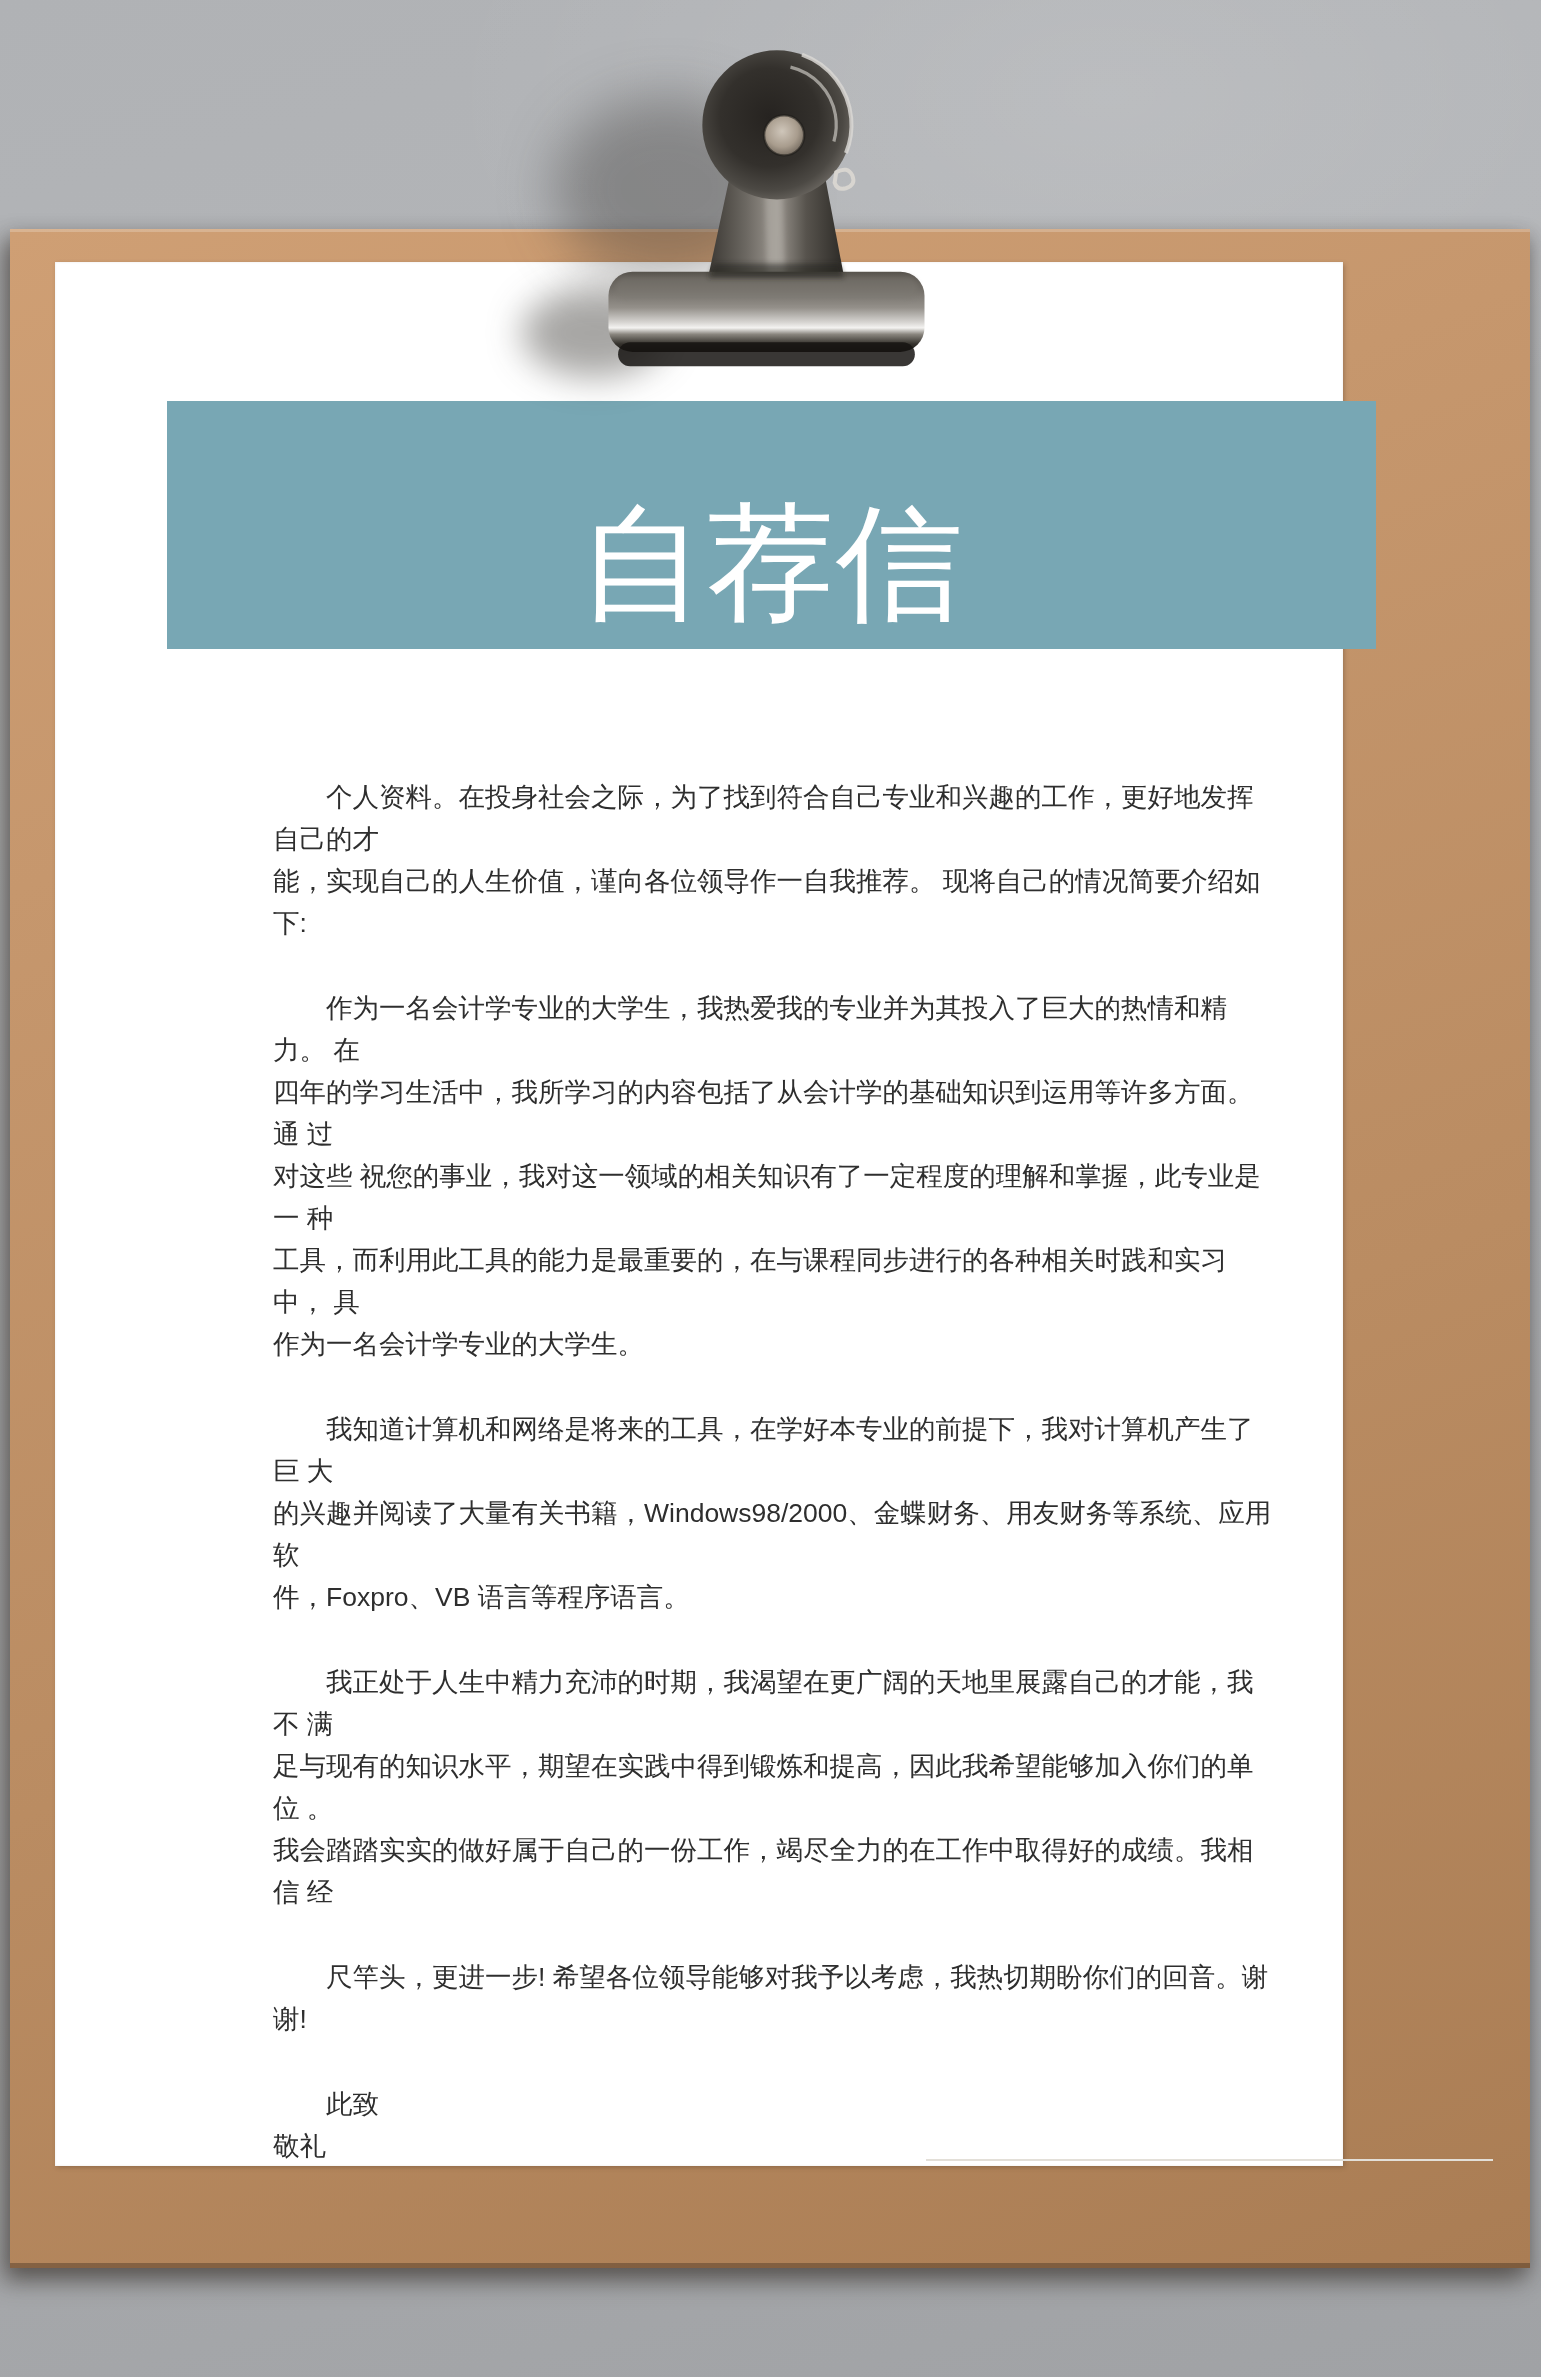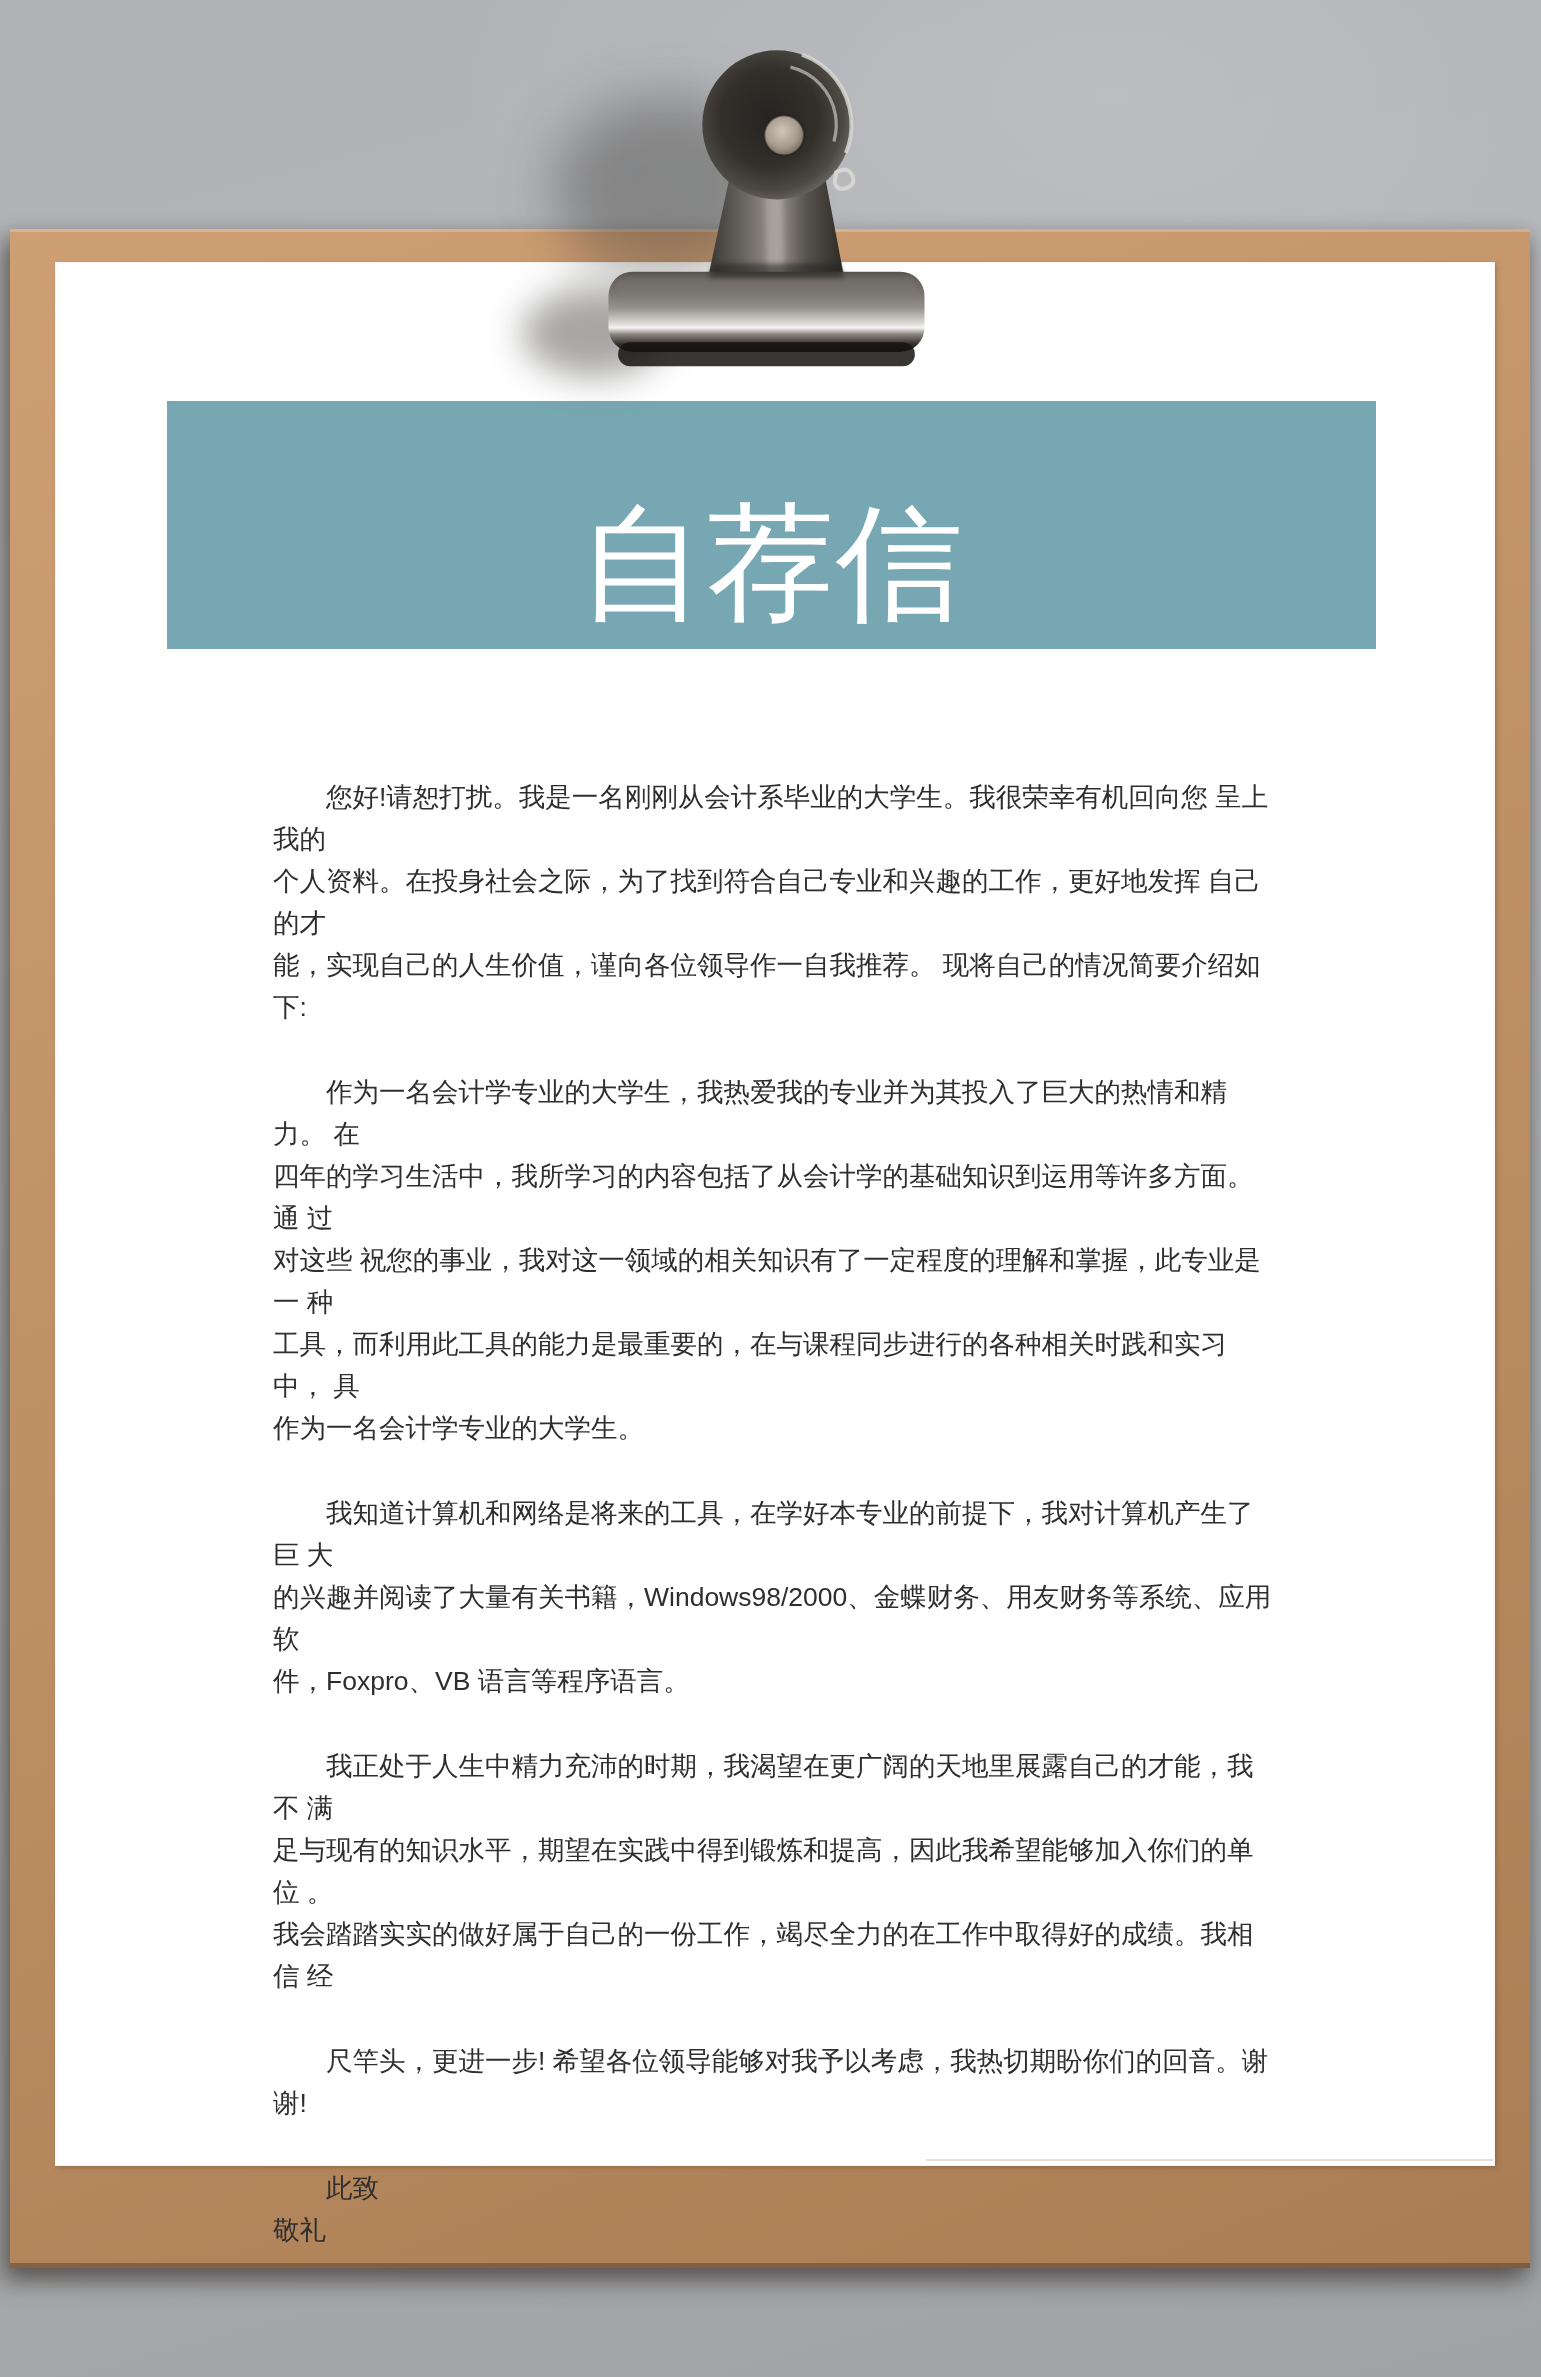--- a/index.html
+++ b/index.html
@@ -24,21 +24,21 @@
   .board::before{
     content:"";position:absolute;left:0;top:0;right:0;height:3.2px;
     background:rgba(255,255,255,.22);
   }
   .board::after{
     content:"";position:absolute;left:0;bottom:0;right:0;height:4.8px;
     background:rgba(45,32,20,.35);
   }
   
   .paper{
-    position:absolute;left:55px;top:262px;width:1440px;height:1904px;
+    position:absolute;left:55px;top:262px;width:1288px;height:1904px;
     background:#ffffff;
     box-shadow:inset 0 0 2.4px rgba(0,0,0,.10), 1.6px 2.4px 4.8px rgba(70,50,35,.35);
   }
   .paper-bottom-edge{
     position:absolute;left:871px;top:1897px;width:567px;height:2.4px;
     background:#e3dfd8;
   }
   
   .banner{
     position:absolute;left:112px;top:139px;width:1209px;height:248px;
@@ -83,21 +83,20 @@
   <div class="board"></div>
 
   <div class="paper">
     <div class="banner" style="background: rgb(120, 167, 180);">
       <div class="banner-title" style="color: rgb(255, 255, 255);">自荐信</div>
     </div>
 
     <div class="content" style="color: rgb(46, 46, 46);">
 
       <div class="para">
-        <div class="line">您好!请恕打扰。我是一名刚刚从会计系毕业的大学生。我很荣幸有机回向您 呈上我的</div>
         <div class="line">个人资料。在投身社会之际，为了找到符合自己专业和兴趣的工作，更好地发挥 自己的才</div>
         <div class="line">能，实现自己的人生价值，谨向各位领导作一自我推荐。 现将自己的情况简要介绍如下:</div>
       </div>
 
       <div class="para">
         <div class="line">作为一名会计学专业的大学生，我热爱我的专业并为其投入了巨大的热情和精力。 在</div>
         <div class="line">四年的学习生活中，我所学习的内容包括了从会计学的基础知识到运用等许多方面。通 过</div>
         <div class="line">对这些 祝您的事业，我对这一领域的相关知识有了一定程度的理解和掌握，此专业是一 种</div>
         <div class="line">工具，而利用此工具的能力是最重要的，在与课程同步进行的各种相关时践和实习中， 具</div>
         <div class="line">作为一名会计学专业的大学生。</div>

